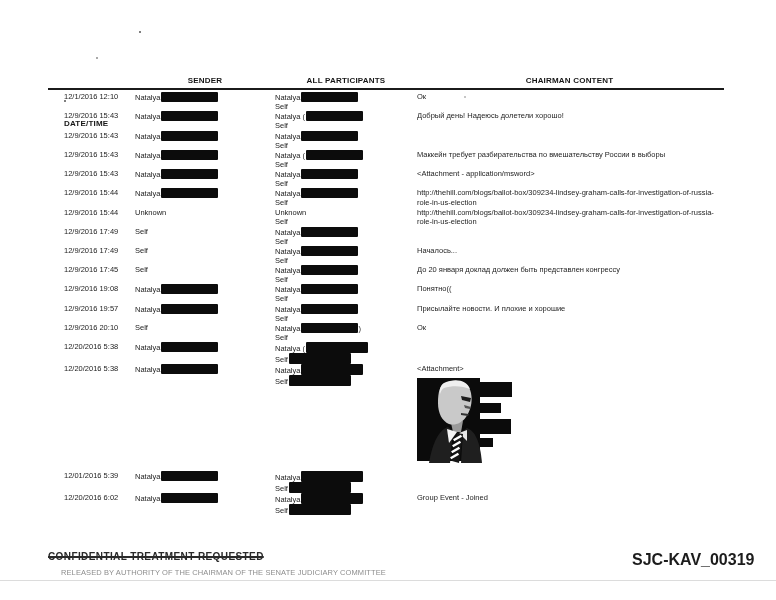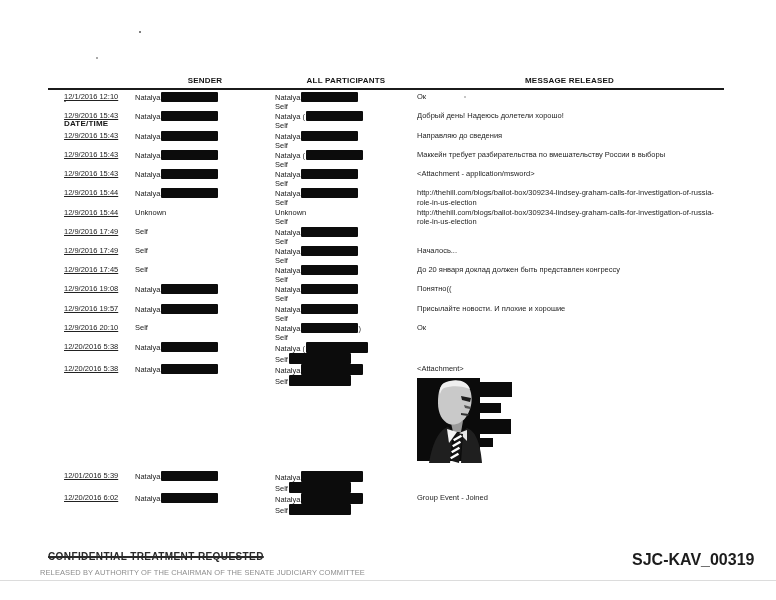--- a/index.html
+++ b/index.html
@@ -24,52 +24,52 @@
   .header-rule{position:absolute;left:48px;top:88px;width:676px;height:2px;background:#1b1b1b;}
 
   
   .tbody{position:absolute;left:0;top:92px;width:776px;}
   .row{
     display:grid;grid-template-columns:71px 140px 142px 1fr;
     padding-left:64px;margin-right:52px;
     min-height:18.7px;align-items:start;
   }
   .row.gap-before{margin-top:8px;}
-  .c-date{font-size:7.5px;line-height:9.3px;white-space:nowrap;color:#222;text-decoration:underline;}
+  .c-date{font-size:7.5px;line-height:9.3px;white-space:nowrap;color:#222;}
   .c-sender,.c-part{font-size:7.5px;line-height:9.3px;color:#222;}
   .part-line{white-space:nowrap;}
   .c-msg{font-size:7.5px;line-height:9.4px;color:#1e1e1e;overflow-wrap:break-word;word-wrap:break-word;padding-right:2px;}
   .redact{display:inline-block;width:57px;height:10px;background:#0c0c0c;border-radius:1px;vertical-align:-2.5px;margin-left:1px;}
   .redact.wide{width:62px;height:11px;}
   .attach-img{display:block;margin-top:1px;}
 
   
   .foot-conf{
     position:absolute;left:48px;top:551px;font-size:10px;font-weight:bold;letter-spacing:.4px;
     color:#2a2a2a;text-decoration:line-through;text-decoration-thickness:1.5px;white-space:nowrap;
   }
   .foot-bates{position:absolute;left:632px;top:551px;font-size:16px;font-weight:bold;color:#1c1c1c;white-space:nowrap;}
-  .foot-released{position:absolute;left:40px;top:568px;font-size:7.5px;color:#8d8d8d;letter-spacing:.1px;white-space:nowrap;}
+  .foot-released{position:absolute;left:61px;top:568px;font-size:7.5px;color:#8d8d8d;letter-spacing:.1px;white-space:nowrap;}
   .foot-rule{position:absolute;left:0;top:580px;width:776px;height:1px;background:#dcdcdc;}
 </style>
 </head>
 <body>
 
 <div class="page">
 
   <div class="speck s1"></div>
   <div class="speck s2"></div>
   <div class="speck s3"></div>
   <div class="speck s4"></div>
 
   <div class="thead">
     <div class="th th-date">DATE/TIME</div>
     <div class="th th-sender">SENDER</div>
     <div class="th th-part">ALL PARTICIPANTS</div>
-    <div class="th th-msg">MESSAGE RELEASED</div>
+    <div class="th th-msg">CHAIRMAN CONTENT</div>
   </div>
   <div class="header-rule"></div>
 
   <div class="tbody">
       <div class="row">
         <div class="c-date">12/1/2016 12:10</div>
         <div class="c-sender">Natalya<span class="redact"></span></div>
         <div class="c-part">
           <div class="part-line">Natalya<span class="redact"></span></div>
           <div class="part-line">Self</div>
@@ -85,21 +85,20 @@
         </div>
         <div class="c-msg"><span>Добрый день! Надеюсь долетели хорошо!</span></div>
       </div>
       <div class="row">
         <div class="c-date">12/9/2016 15:43</div>
         <div class="c-sender">Natalya<span class="redact"></span></div>
         <div class="c-part">
           <div class="part-line">Natalya<span class="redact"></span></div>
           <div class="part-line">Self</div>
         </div>
-        <div class="c-msg"><span>Направляю до сведения</span></div>
       </div>
       <div class="row">
         <div class="c-date">12/9/2016 15:43</div>
         <div class="c-sender">Natalya<span class="redact"></span></div>
         <div class="c-part">
           <div class="part-line">Natalya (<span class="redact"></span></div>
           <div class="part-line">Self</div>
         </div>
         <div class="c-msg"><span>Маккейн требует разбирательства по вмешательству России в выборы</span></div>
       </div>

